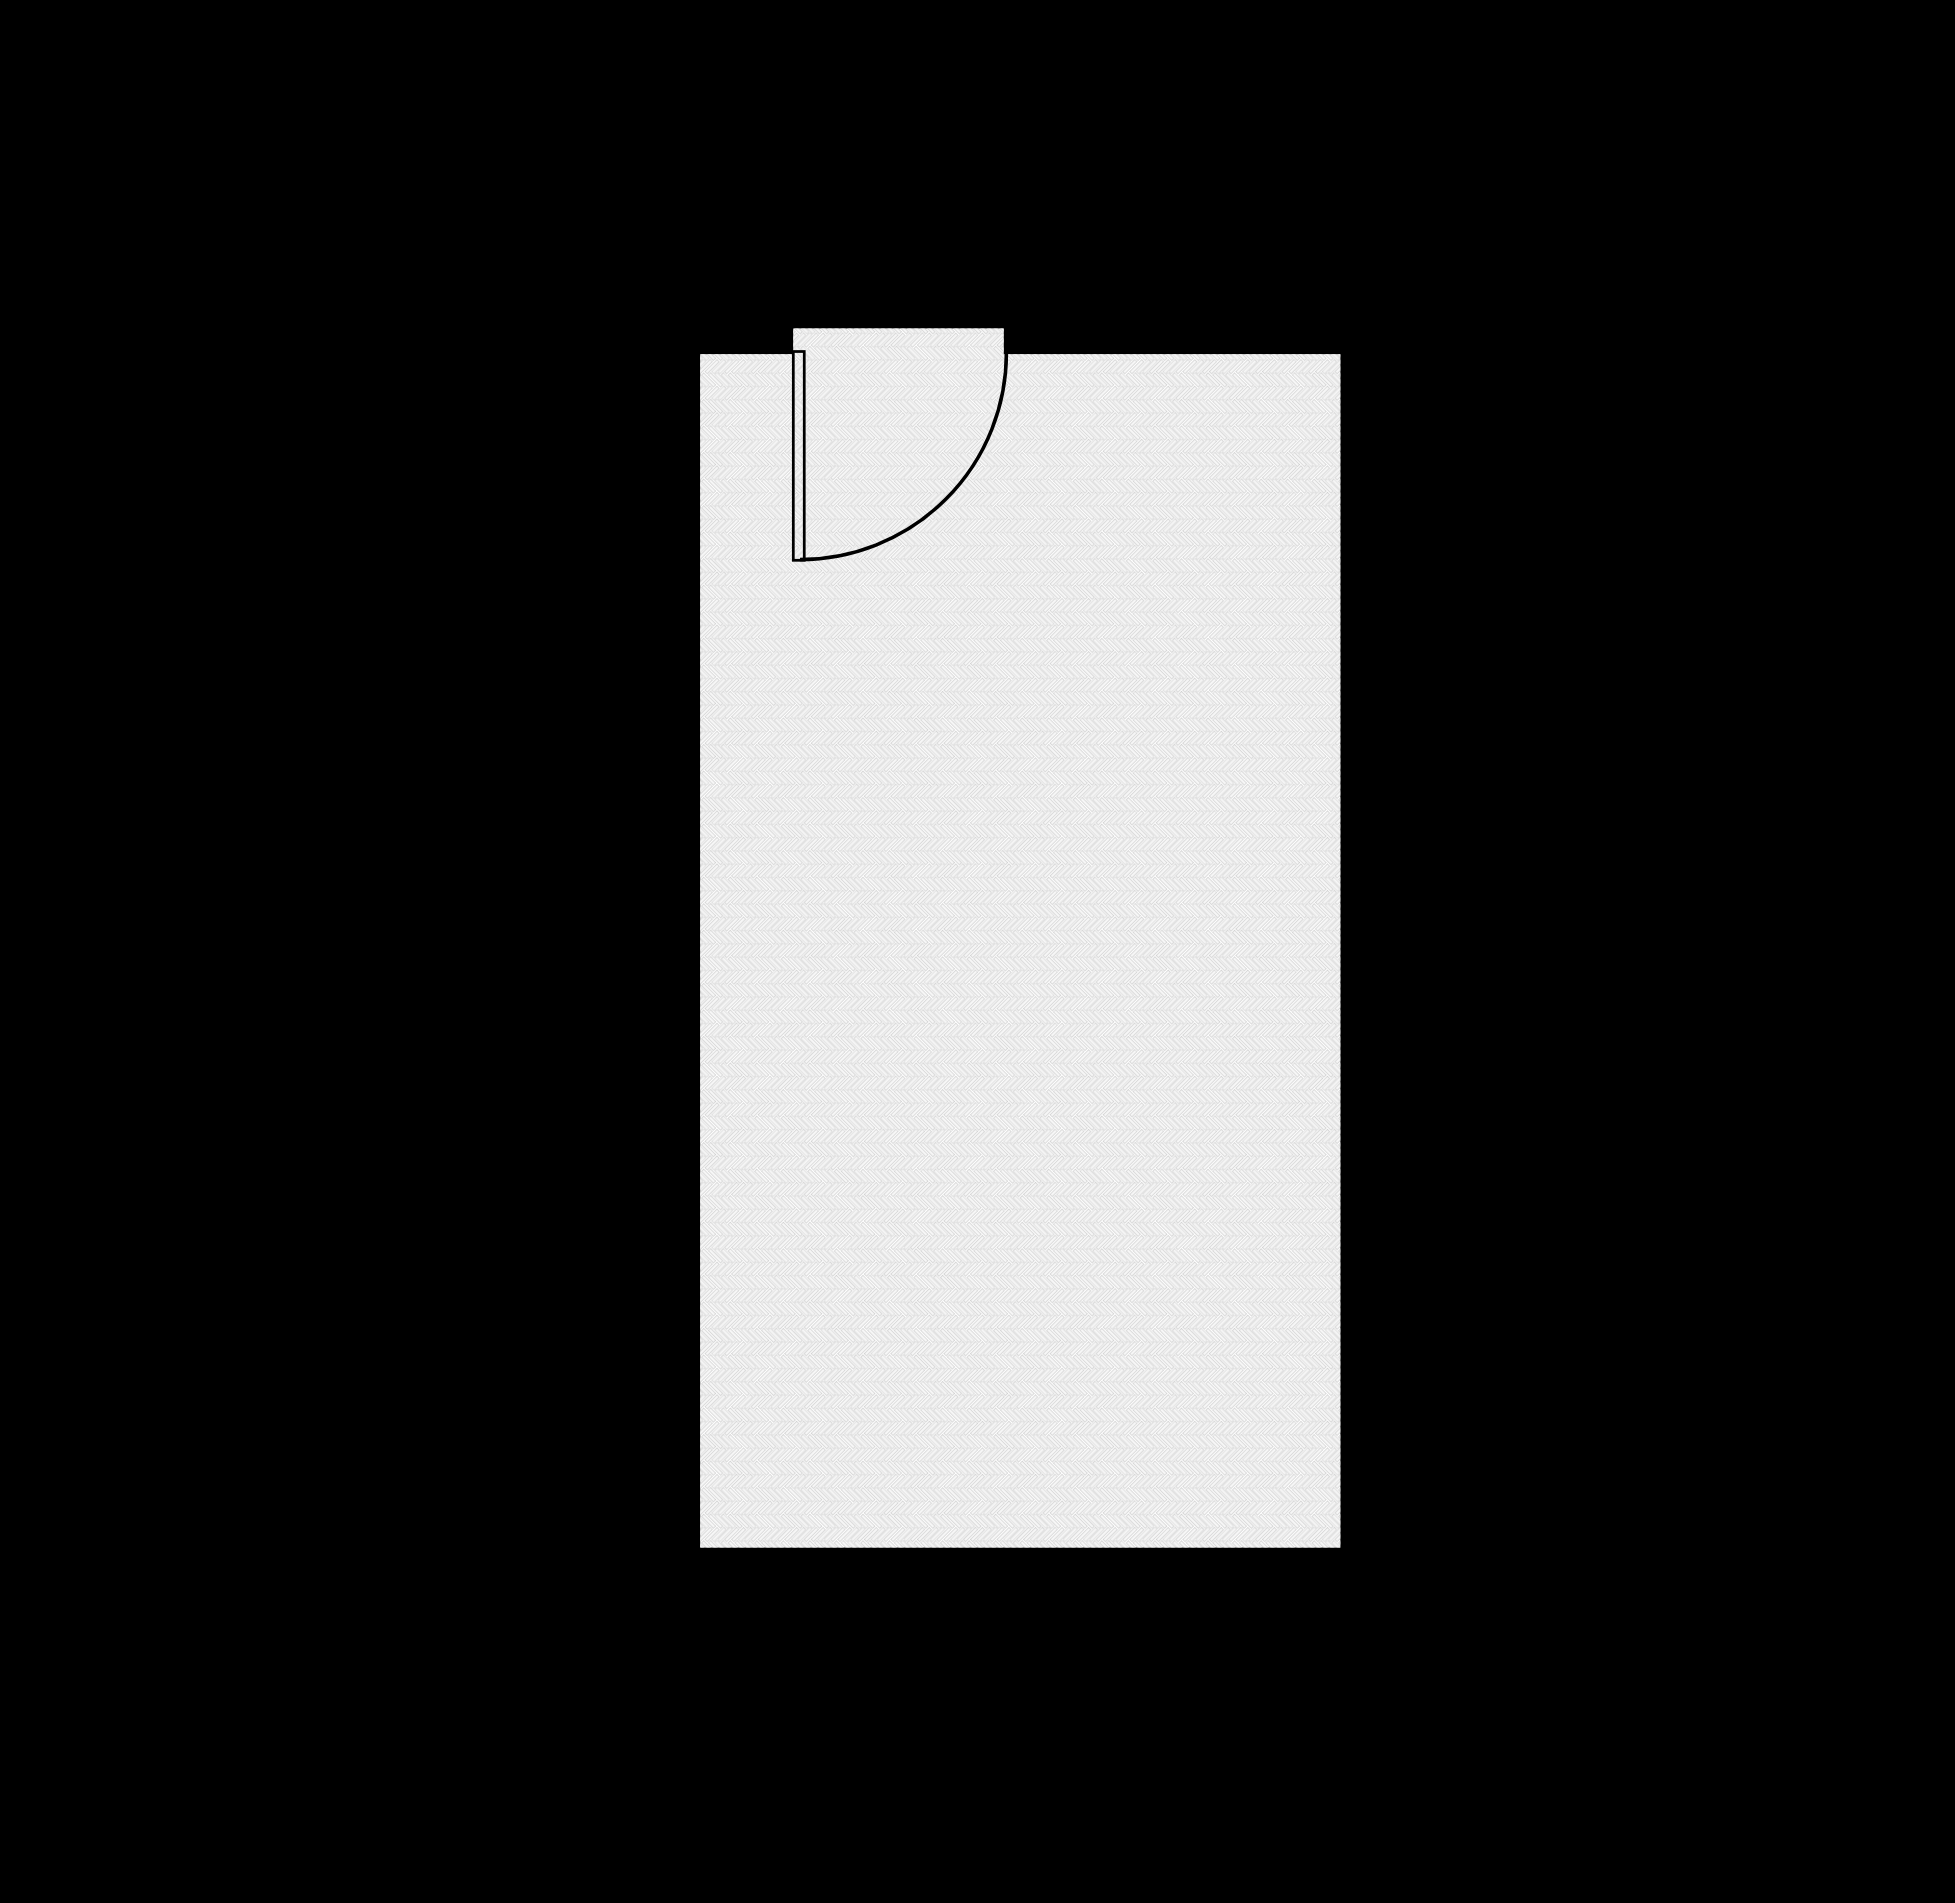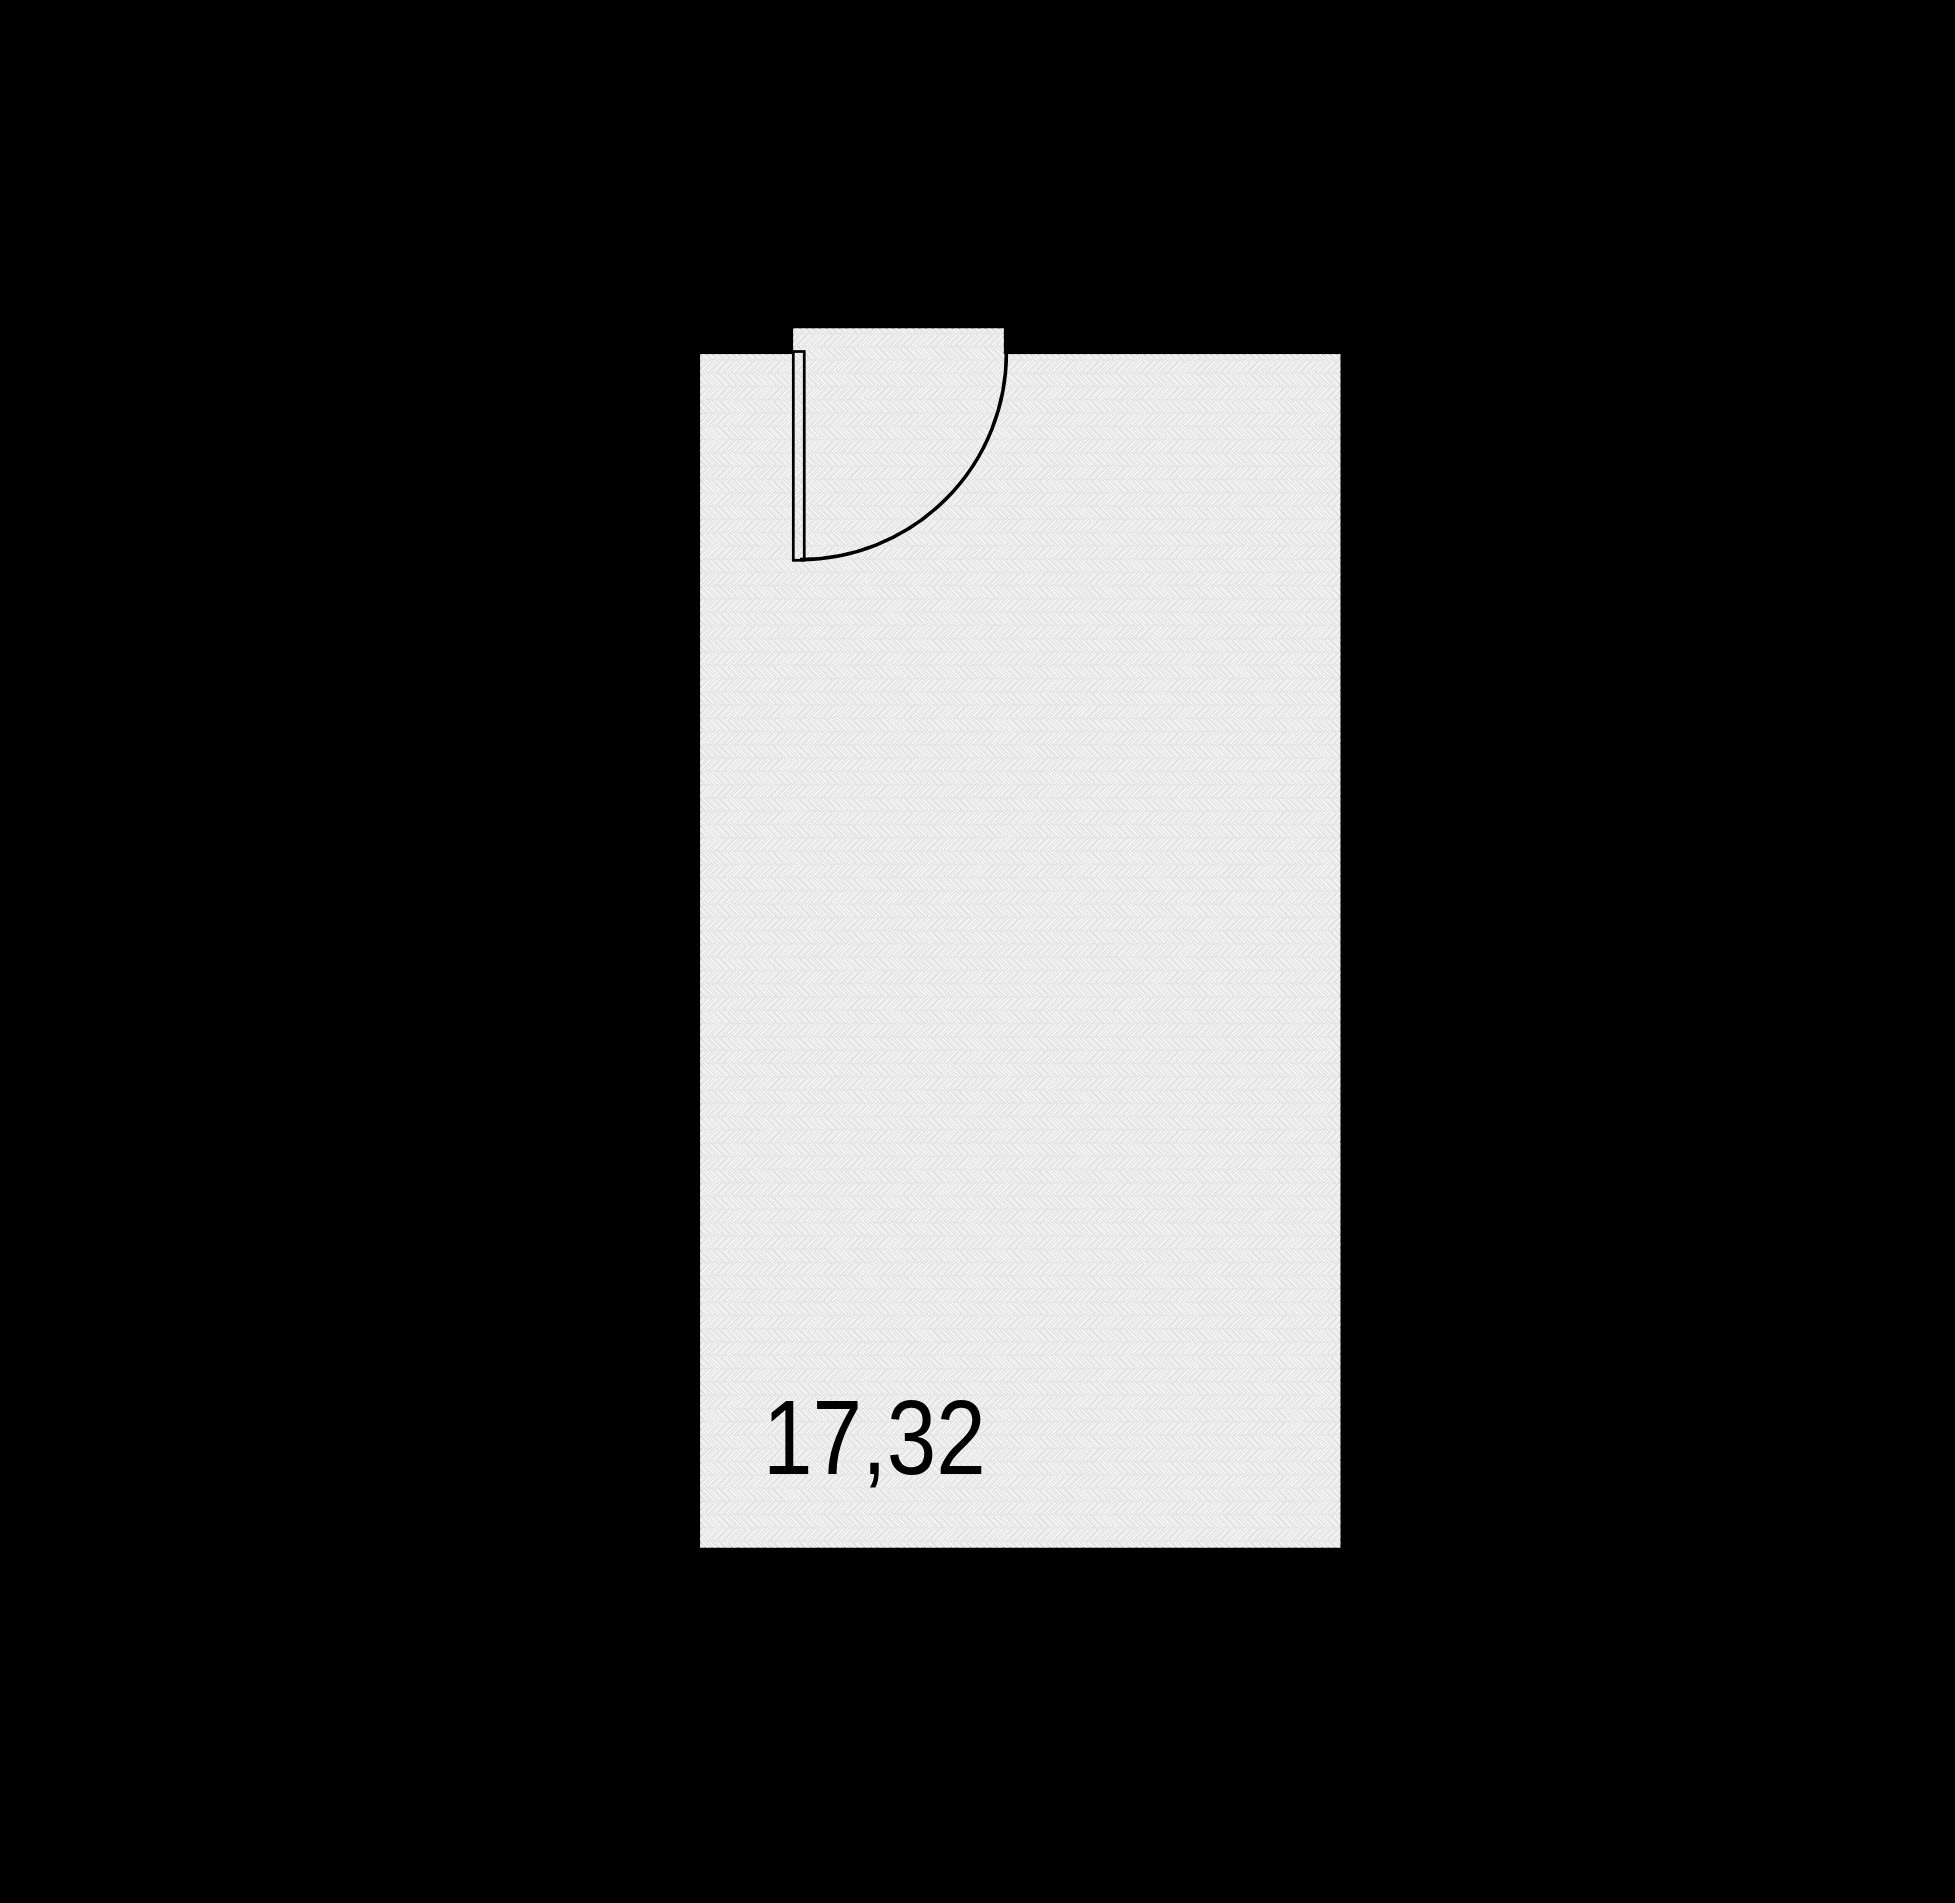--- a/index.html
+++ b/index.html
@@ -74,18 +74,15 @@
 
     <polygon points="1790,906 2028,906 2028,840 2566,840 2566,906 3427,906 3427,3958 1790,3958" fill="#ffffff"></polygon>
 
     <polygon points="1790,906 2028,906 2028,840 2566,840 2566,906 3427,906 3427,3958 1790,3958" fill="url(#hb)"></polygon>
 
     <rect x="2028" y="899" width="28" height="534" fill="none" stroke="#000000" stroke-width="7"></rect>
 
     <path d="M 2045 1431 A 528 528 0 0 0 2573 903" fill="none" stroke="#000000" stroke-width="9"></path>
   </svg>
 
-  <div class="area-label">
-    <span class="squeeze">17,32</span>
-  </div>
 
 </div>
 
 
 </body></html>

